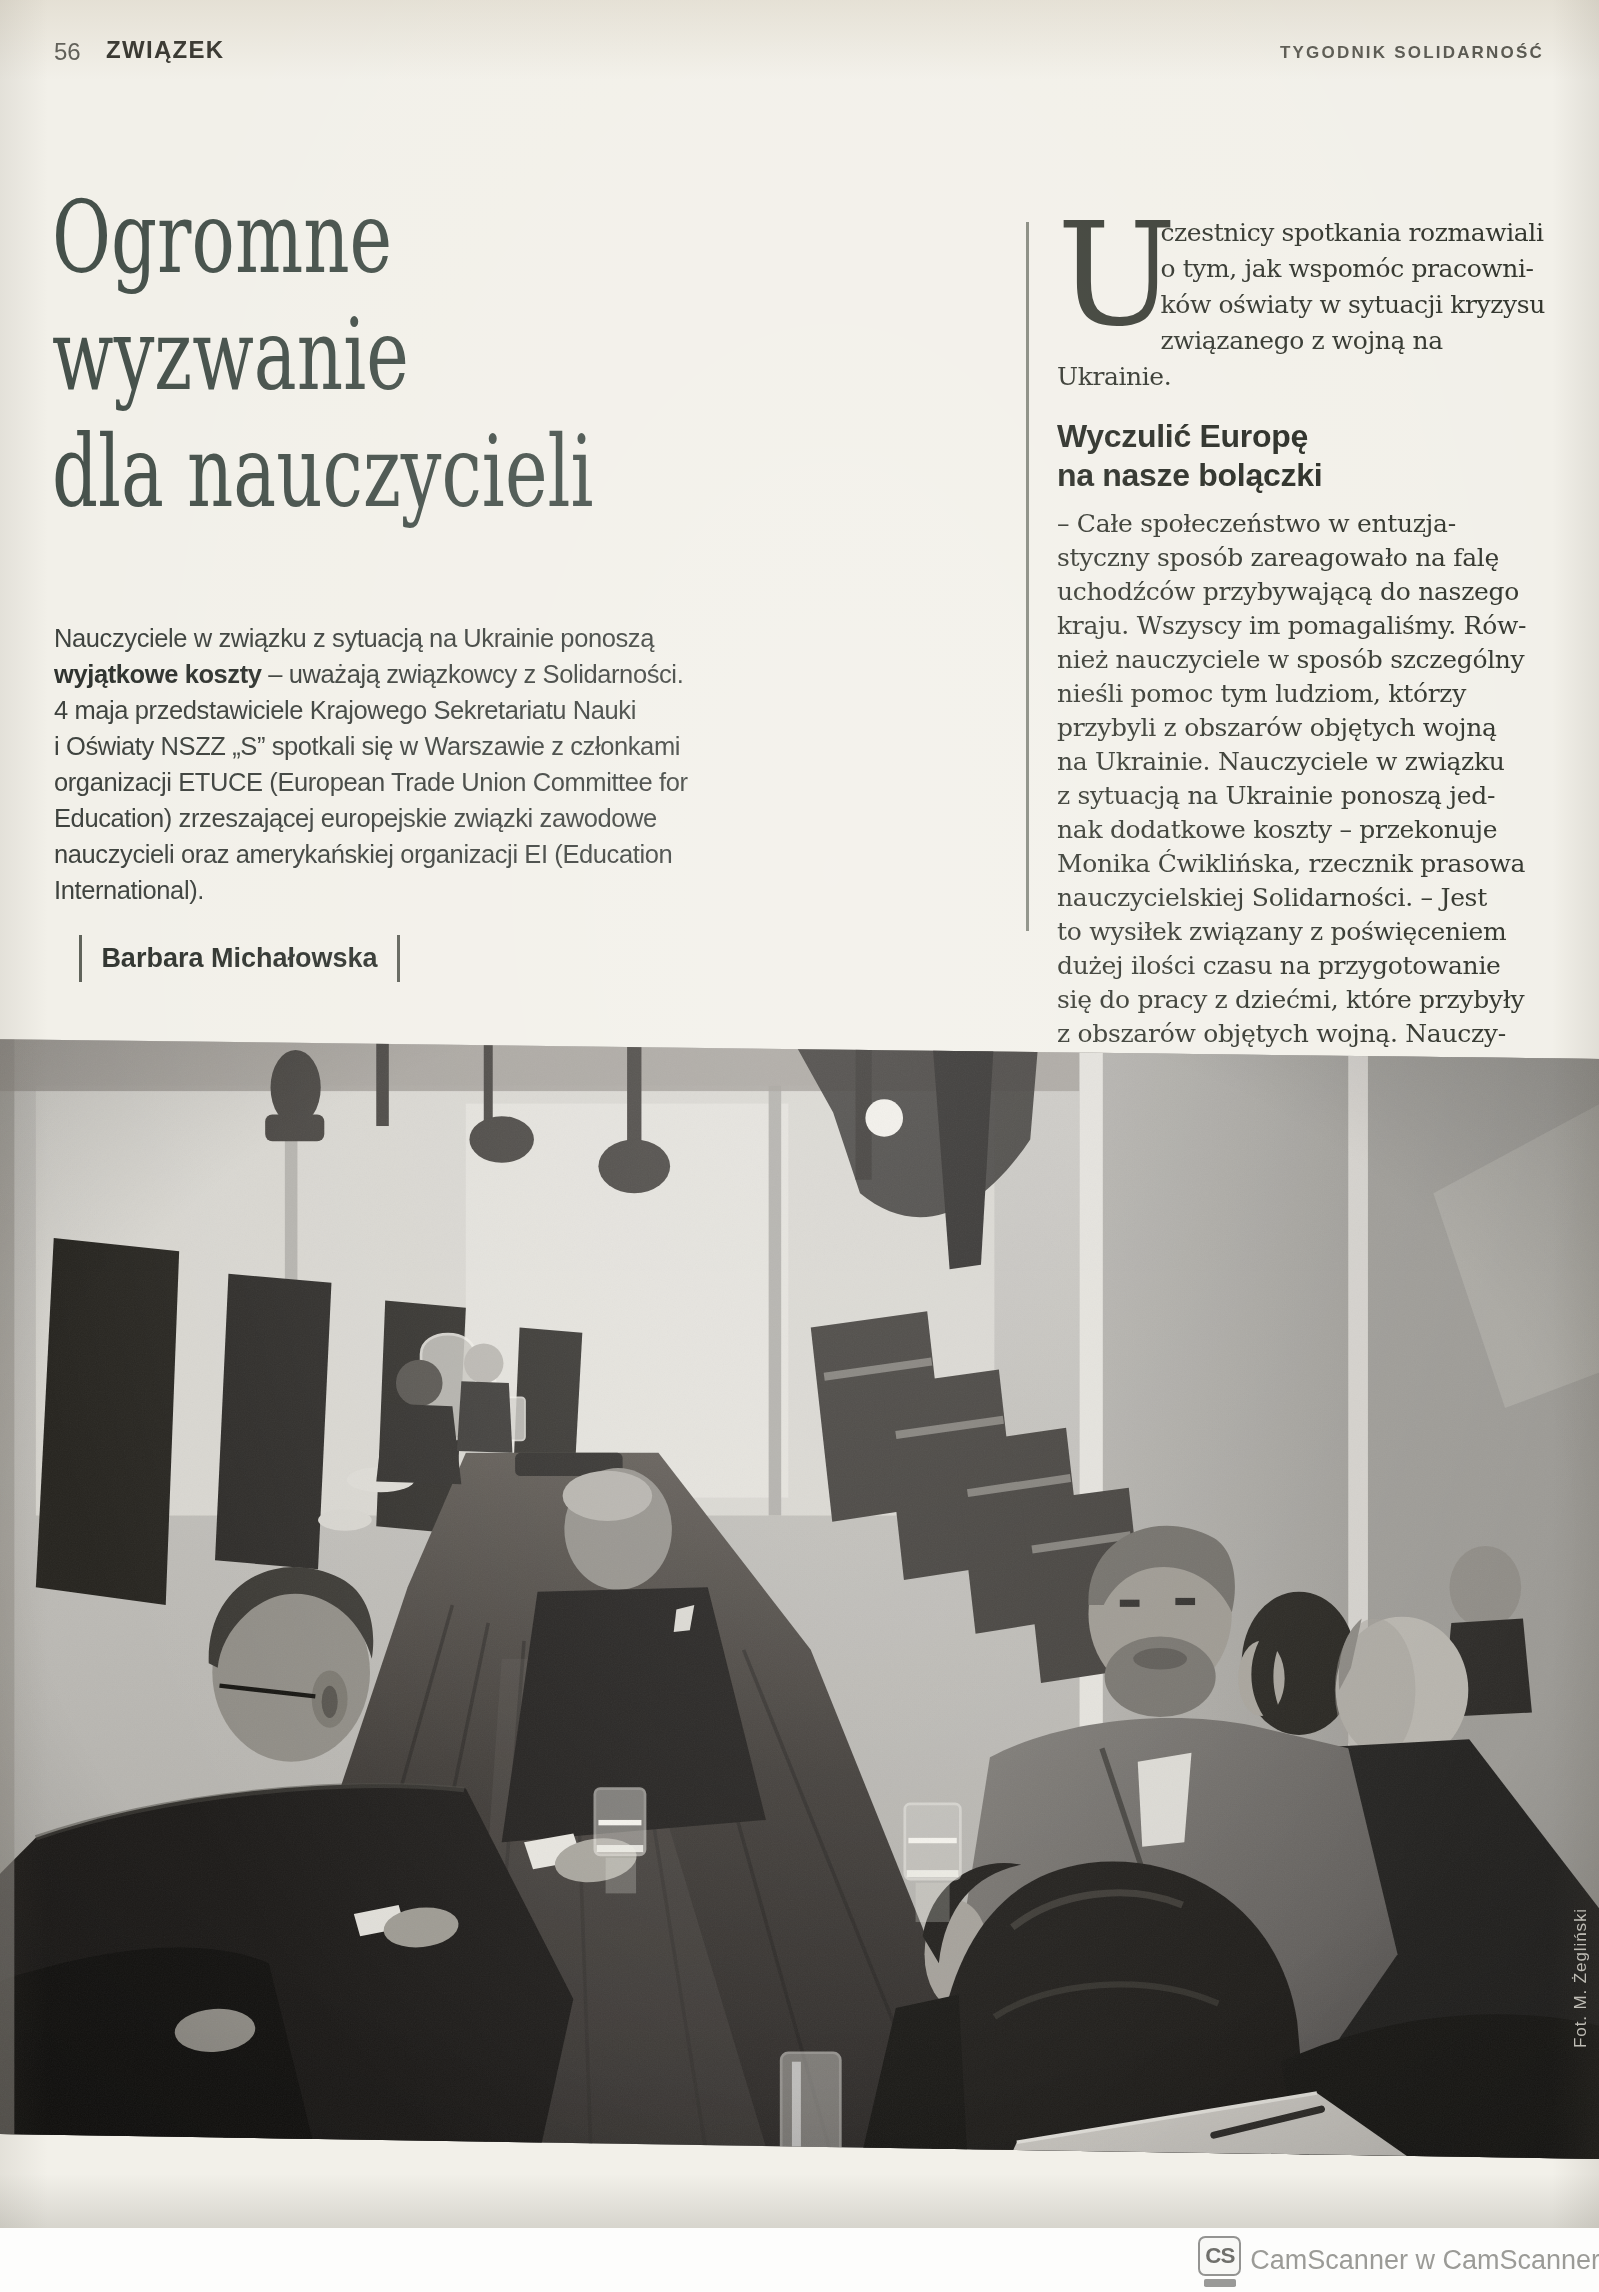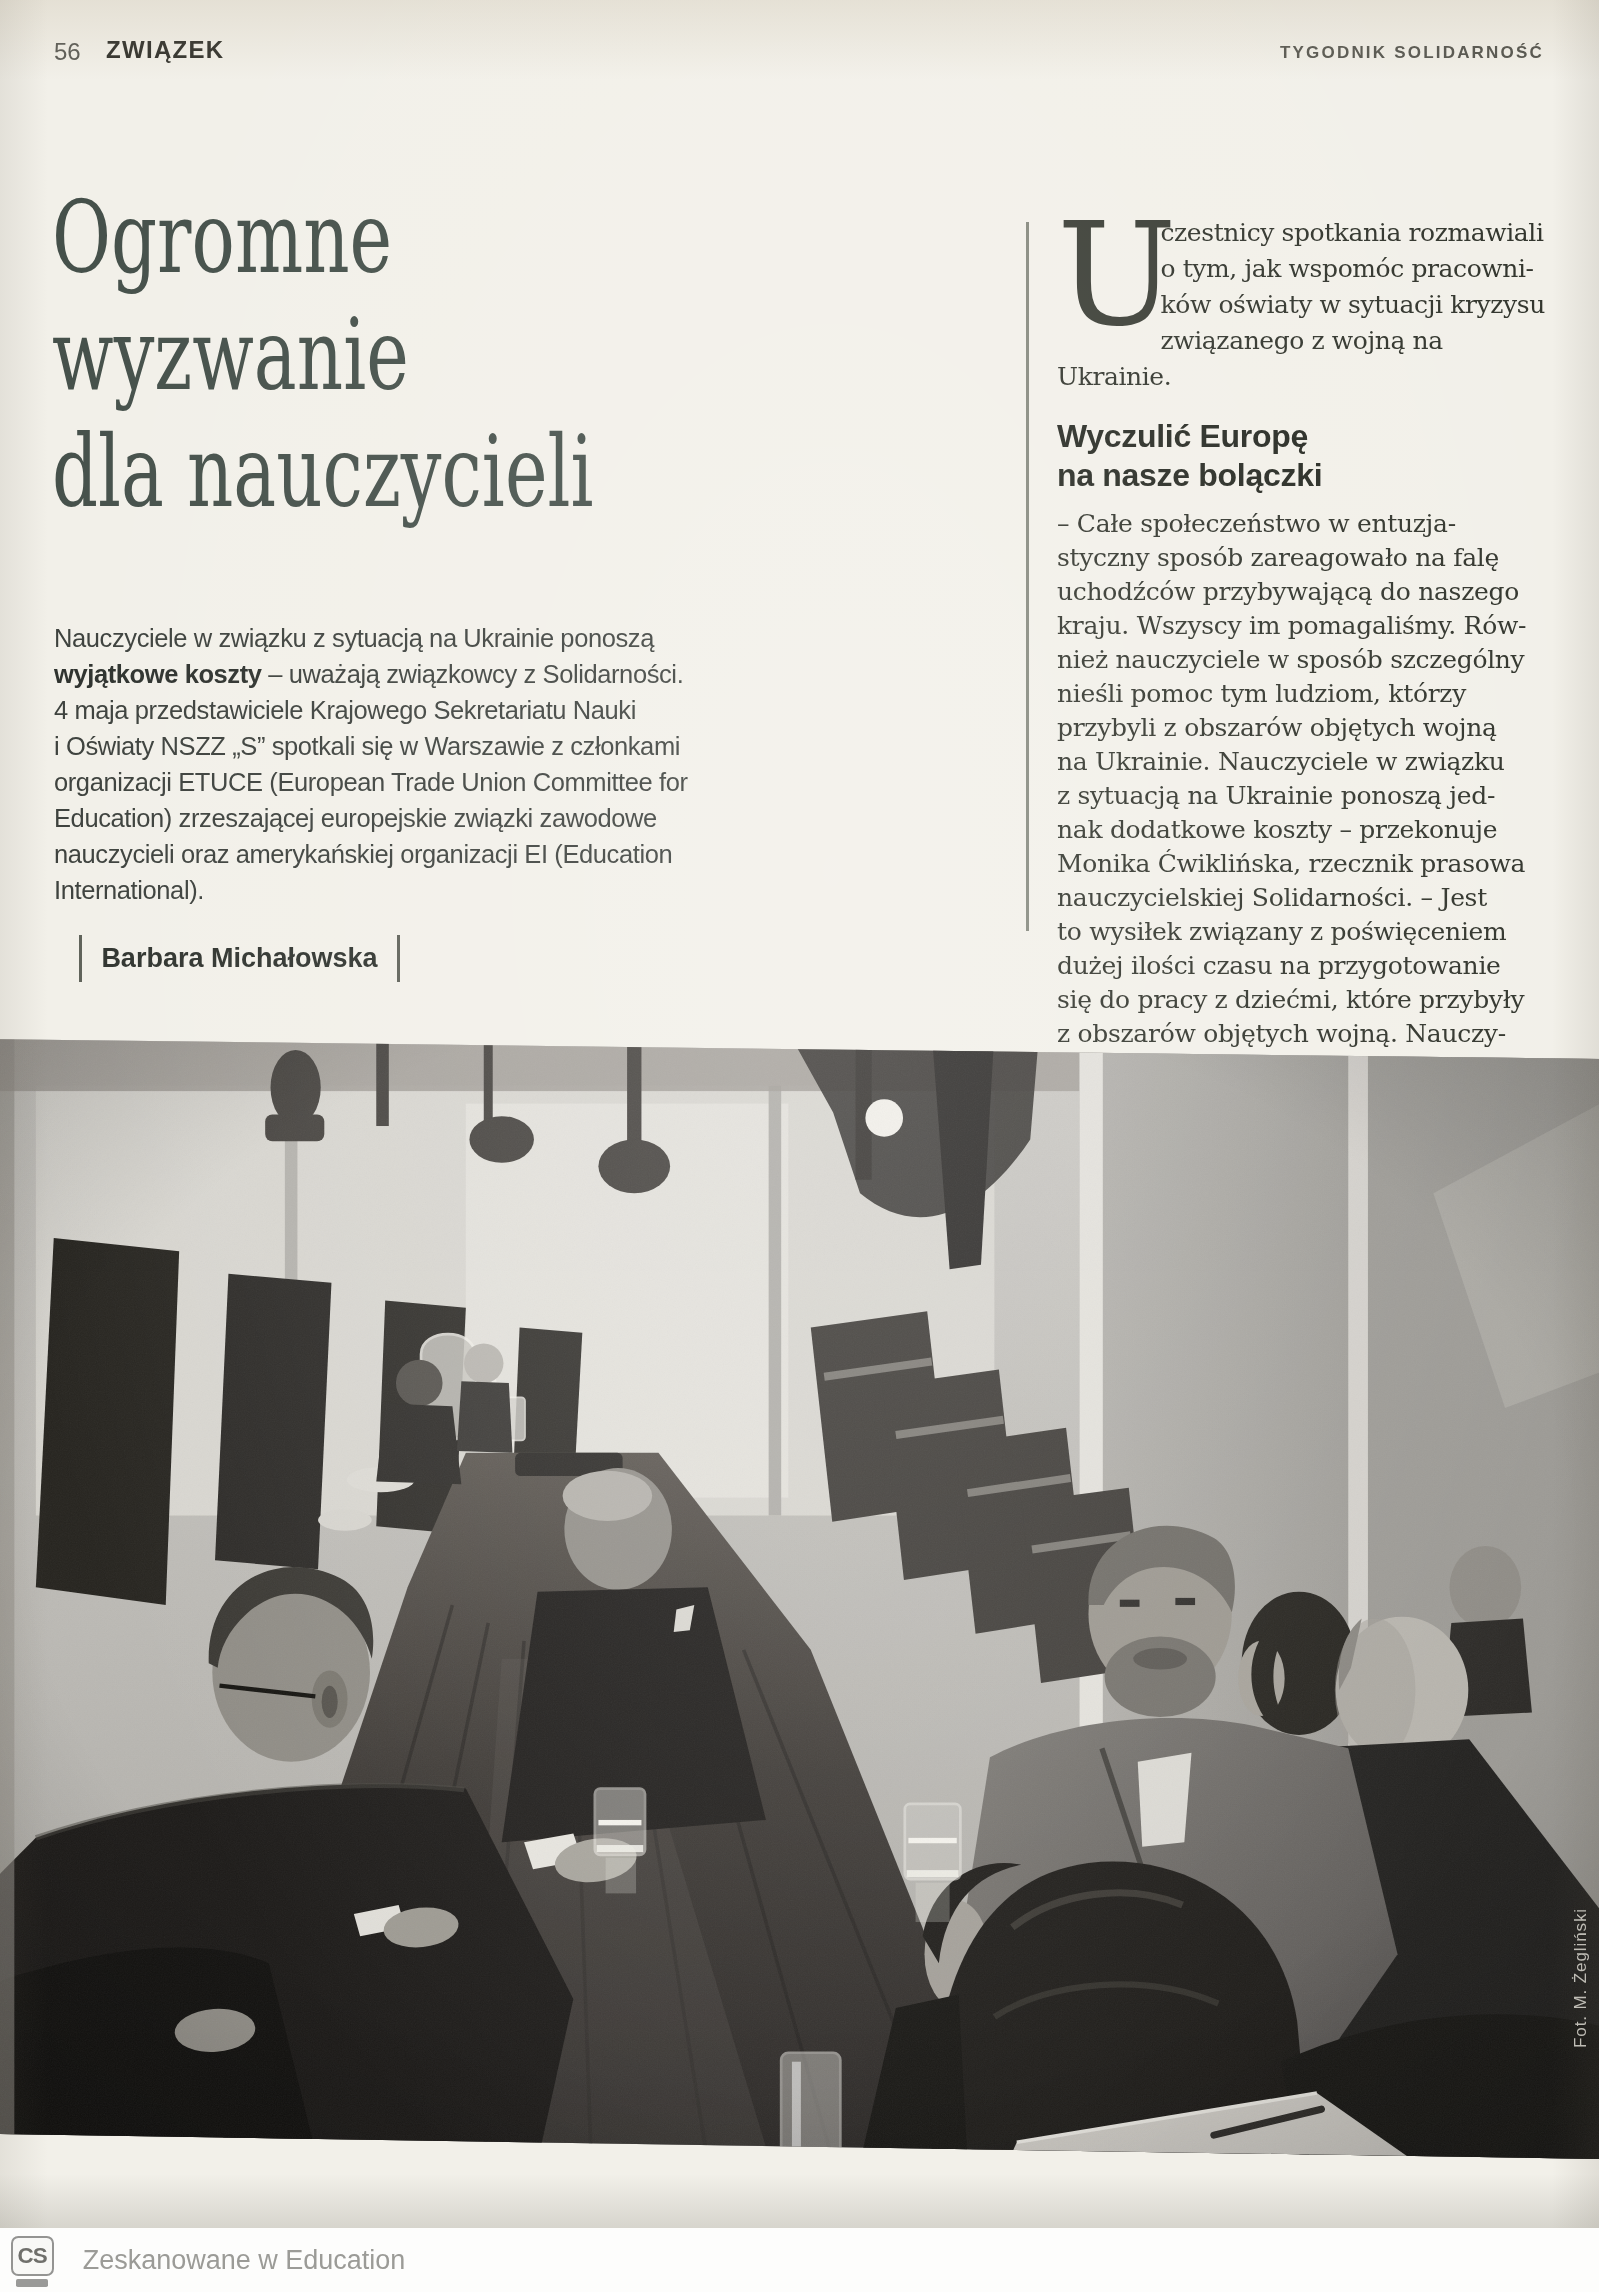--- a/index.html
+++ b/index.html
@@ -46,21 +46,21 @@
   .photo{position:absolute;left:0;top:1032px;width:1600px;height:1130px;background:#b3b1ac;
          clip-path:polygon(0 7.2px,100% 27px,100% 1127px,0 1102px);}
   .photo svg{position:absolute;inset:0;width:100%;height:100%;}
   .photo-credit{position:absolute;right:9px;top:873px;height:143px;z-index:5;
                 writing-mode:vertical-rl;transform:rotate(180deg);
                 font-size:17px;letter-spacing:0.9px;color:#c6c4bd;}
   
   .scan-shadow{position:absolute;left:0;top:2174px;width:100%;height:54px;
                background:linear-gradient(rgba(0,0,0,0), rgba(90,88,78,.18));}
   .footer-bar{position:absolute;left:0;top:2228px;width:100%;height:64px;background:#fdfdfc;
-              display:flex;align-items:center;gap:29px;padding-left:10.7px;box-sizing:border-box;z-index:60;}
+              display:flex;align-items:center;gap:9px;padding-left:10.7px;box-sizing:border-box;z-index:60;justify-content:flex-end;}
   .cs-logo{width:39px;height:36px;border:2.7px solid #949492;border-radius:7.2px;position:relative;
            display:flex;align-items:center;justify-content:center;background:#f8f8f6;
            font-weight:bold;font-size:22.4px;color:#6f6f6b;letter-spacing:-0.9px;margin-top:-7.2px;}
   .cs-logo::after{content:"";position:absolute;left:3.6px;right:3.6px;bottom:-12.5px;height:8px;
                   background:#9a9a98;border-radius:1.8px;}
   .footer-text{font-size:27px;color:#9b9b97;}
 </style>
 </head>
 <body>
 
@@ -294,17 +294,17 @@
     <rect x="0" y="0" width="16" height="1262" fill="#97948e" opacity=".6"></rect>
     <rect width="1786" height="1262" fill="url(#gVig)"></rect>
     <rect width="1786" height="1262" filter="url(#nz)" opacity=".06"></rect>
   </svg>
   <span class="photo-credit">Fot. M. Żegliński</span>
 </div>
 
 <div class="scan-shadow"></div>
 <div class="footer-bar">
   <div class="cs-logo">CS</div>
-  <div class="footer-text">Zeskanowane w Education</div>
+  <div class="footer-text">CamScanner w CamScanner</div>
 </div>
 
 <div class="vignette"></div>
 
 
 </body></html>

